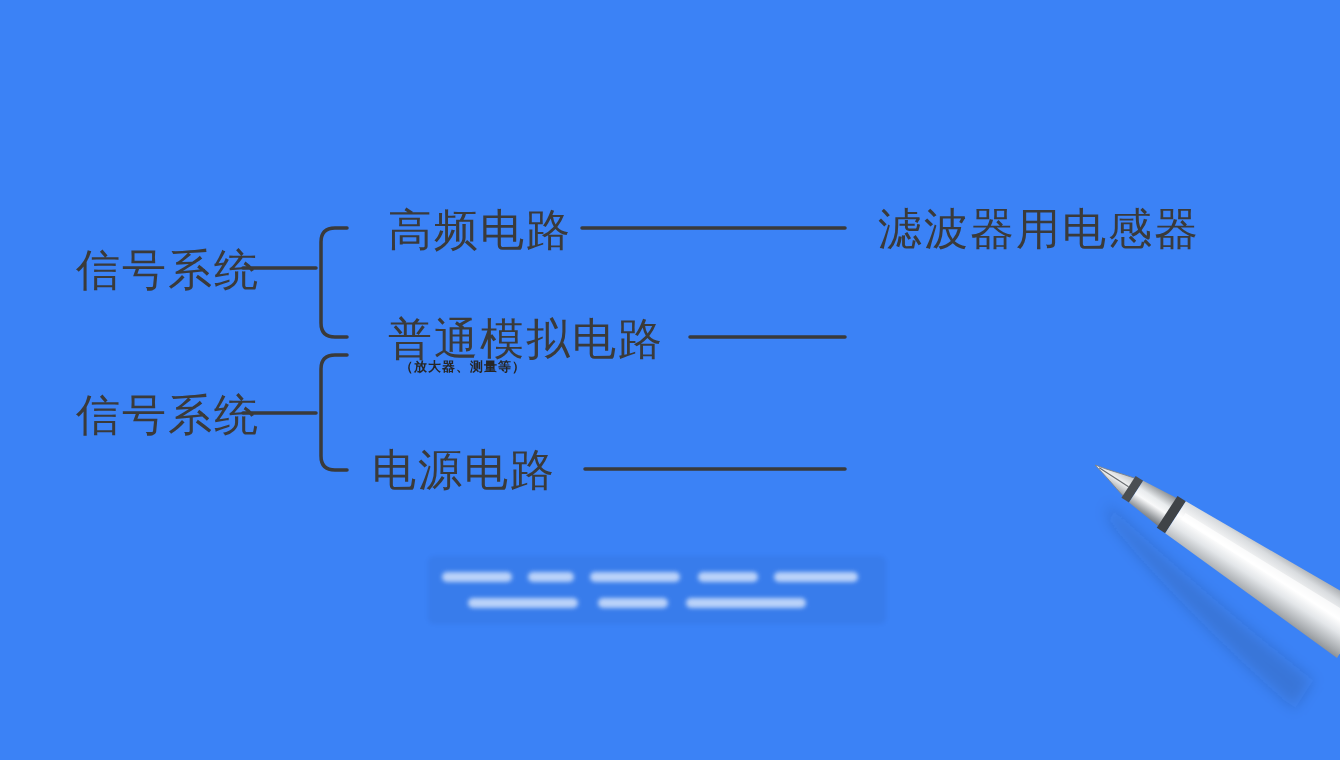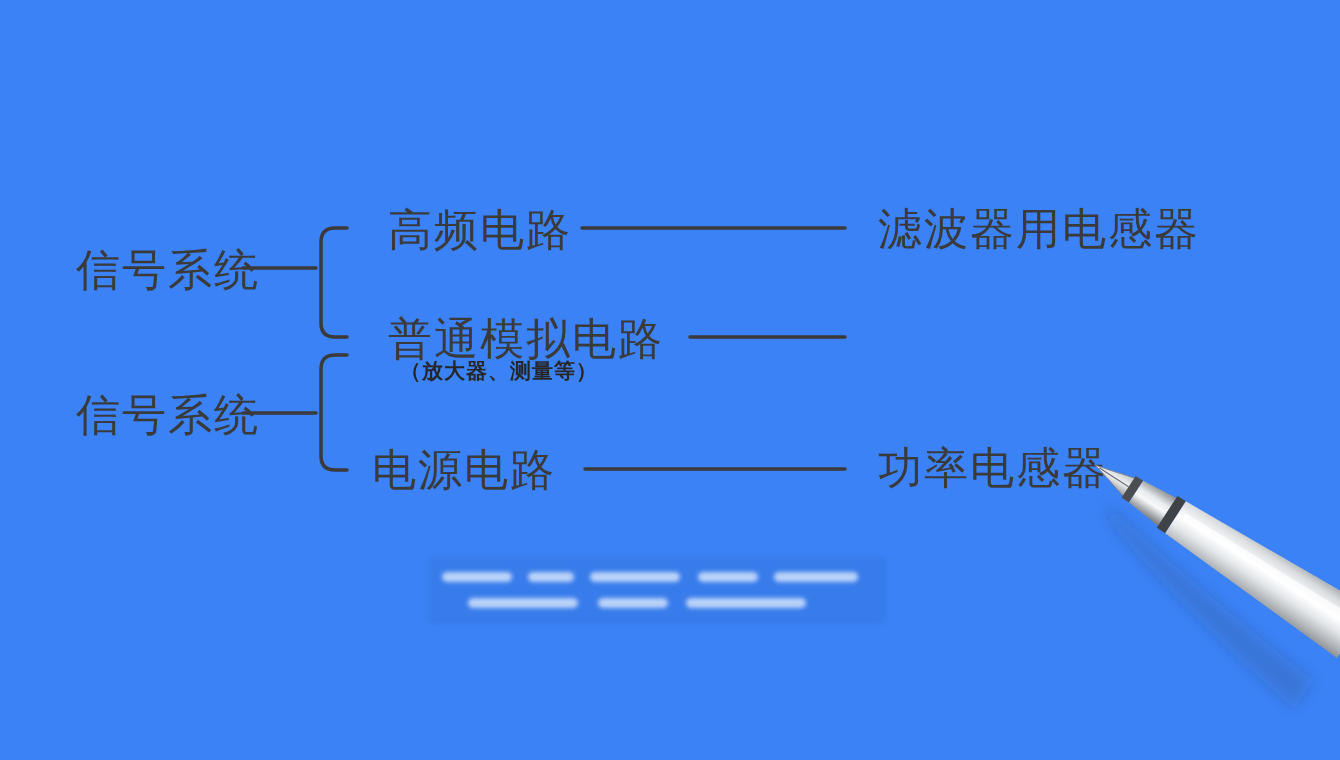--- a/index.html
+++ b/index.html
@@ -24,21 +24,21 @@
     color: #3a3a3a;
     font-size: 44px;
     line-height: 1;
     white-space: nowrap;
     letter-spacing: 2px;
     font-weight: 400;
   }
   .note {
     position: absolute;
     color: #262626;
-    font-size: 21px;
+    font-size: 13px;
     line-height: 1;
     white-space: nowrap;
     font-weight: 700;
     letter-spacing: 1px;
   }
   svg.connectors {
     position: absolute;
     left: 0;
     top: 0;
   }
@@ -84,21 +84,20 @@
 
   <div class="node" style="left:76px; top:248px">信号系统</div>
   <div class="node" style="left:76px; top:393px">信号系统</div>
 
   <div class="node" style="left:388px; top:317px">普通模拟电路</div>
   <div class="node" style="left:388px; top:208px">高频电路</div>
   <div class="note" style="left:400px; top:360px">（放大器、测量等）</div>
   <div class="node" style="left:372px; top:448px">电源电路</div>
 
   <div class="node" style="left:878px; top:207px">滤波器用电感器</div>
-  <div class="node" style="left:878px; top:446px">功率电感器</div>
 
   <div class="watermark">
     <div class="ghostbar" style="left:14px;  top:16px; width:70px"></div>
     <div class="ghostbar" style="left:100px; top:16px; width:46px"></div>
     <div class="ghostbar" style="left:162px; top:16px; width:90px"></div>
     <div class="ghostbar" style="left:270px; top:16px; width:60px"></div>
     <div class="ghostbar" style="left:346px; top:16px; width:84px"></div>
     <div class="ghostbar" style="left:40px;  top:42px; width:110px"></div>
     <div class="ghostbar" style="left:170px; top:42px; width:70px"></div>
     <div class="ghostbar" style="left:258px; top:42px; width:120px"></div>

